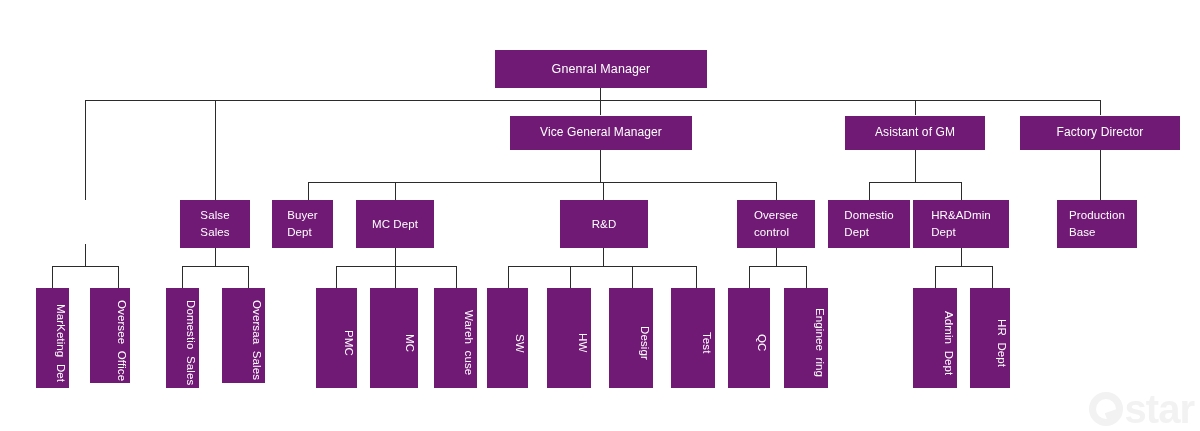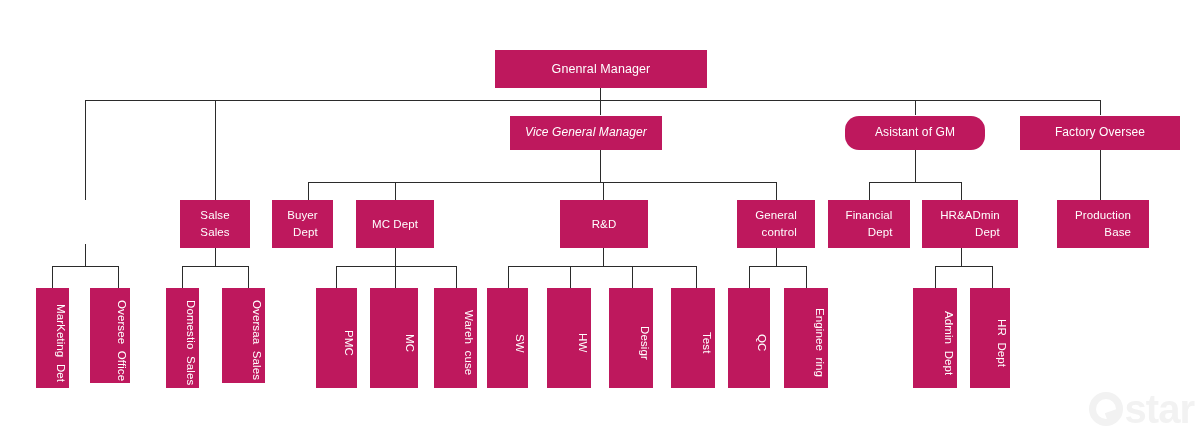--- a/index.html
+++ b/index.html
@@ -22,26 +22,26 @@
   .ln {
     position: absolute;
     background: #2b2b2b;
   }
   .ln.h { height: 1px; }
   .ln.v { width: 1px; }
 
   
   .box {
     position: absolute;
-    background: #be185d;
+    background: #701a75;
     color: #ffffff;
     display: flex;
     align-items: center;
     justify-content: center;
-    text-align: right;
+    text-align: left;
     line-height: 1.45;
     box-sizing: border-box;
     letter-spacing: .1px;
   }
   .box.lvl1 { font-size: 12.5px; }
   .box.lvl2 { font-size: 12px; }
   .box.lvl3 { font-size: 11.5px; }
 
   
   .box.vert {
@@ -148,57 +148,57 @@
 
   <div class="ln v" style="left:961px; top:248px; height:18px;"></div>
   <div class="ln h" style="left:935px; top:266px; width:57px;"></div>
   <div class="ln v" style="left:935px; top:266px; height:22px;"></div>
   <div class="ln v" style="left:992px; top:266px; height:22px;"></div>
 
   <div class="box lvl1" style="left:495px; top:50px; width:212px; height:38px;">
     <span>Gnenral Manager</span>
   </div>
 
-  <div class="box lvl2" style="left:510px; top:116px; width:152px; height:34px;font-style:italic;">
+  <div class="box lvl2" style="left:510px; top:116px; width:182px; height:34px;">
     <span>Vice General Manager</span>
   </div>
-  <div class="box lvl2" style="left:845px; top:116px; width:140px; height:34px;border-radius:14px;">
+  <div class="box lvl2" style="left:845px; top:116px; width:140px; height:34px;">
     <span>Asistant of GM</span>
   </div>
   <div class="box lvl2" style="left:1020px; top:116px; width:160px; height:34px;">
-    <span>Factory Oversee</span>
+    <span>Factory Director</span>
   </div>
 
   <div class="box lvl3" style="left:180px; top:200px; width:70px; height:48px; white-space:pre-line;">
     <span>Salse
 Sales</span>
   </div>
   <div class="box lvl3" style="left:272px; top:200px; width:61px; height:48px; white-space:pre-line;">
     <span>Buyer
 Dept</span>
   </div>
   <div class="box lvl3" style="left:356px; top:200px; width:78px; height:48px; white-space:pre-line;">
     <span>MC Dept</span>
   </div>
   <div class="box lvl3" style="left:560px; top:200px; width:88px; height:48px; white-space:pre-line;">
     <span>R&amp;D</span>
   </div>
   <div class="box lvl3" style="left:737px; top:200px; width:78px; height:48px; white-space:pre-line;">
-    <span>General
+    <span>Oversee
 control</span>
   </div>
   <div class="box lvl3" style="left:828px; top:200px; width:82px; height:48px; white-space:pre-line;">
-    <span>Financial
+    <span>Domestio
 Dept</span>
   </div>
-  <div class="box lvl3" style="left:913px; top:200px; width:96px; height:48px; white-space:pre-line;margin-left:9px;">
+  <div class="box lvl3" style="left:913px; top:200px; width:96px; height:48px; white-space:pre-line;">
     <span>HR&amp;ADmin
 Dept</span>
   </div>
-  <div class="box lvl3" style="left:1057px; top:200px; width:92px; height:48px; white-space:pre-line;">
+  <div class="box lvl3" style="left:1057px; top:200px; width:80px; height:48px; white-space:pre-line;">
     <span>Production
 Base</span>
   </div>
 
   <div class="box vert" style="left:36px; top:288px; width:33px; height:100px;">
     <span>MarKeting  Det</span>
   </div>
   <div class="box vert" style="left:90px; top:288px; width:40px; height:95px;">
     <span>Oversee  Office</span>
   </div>

